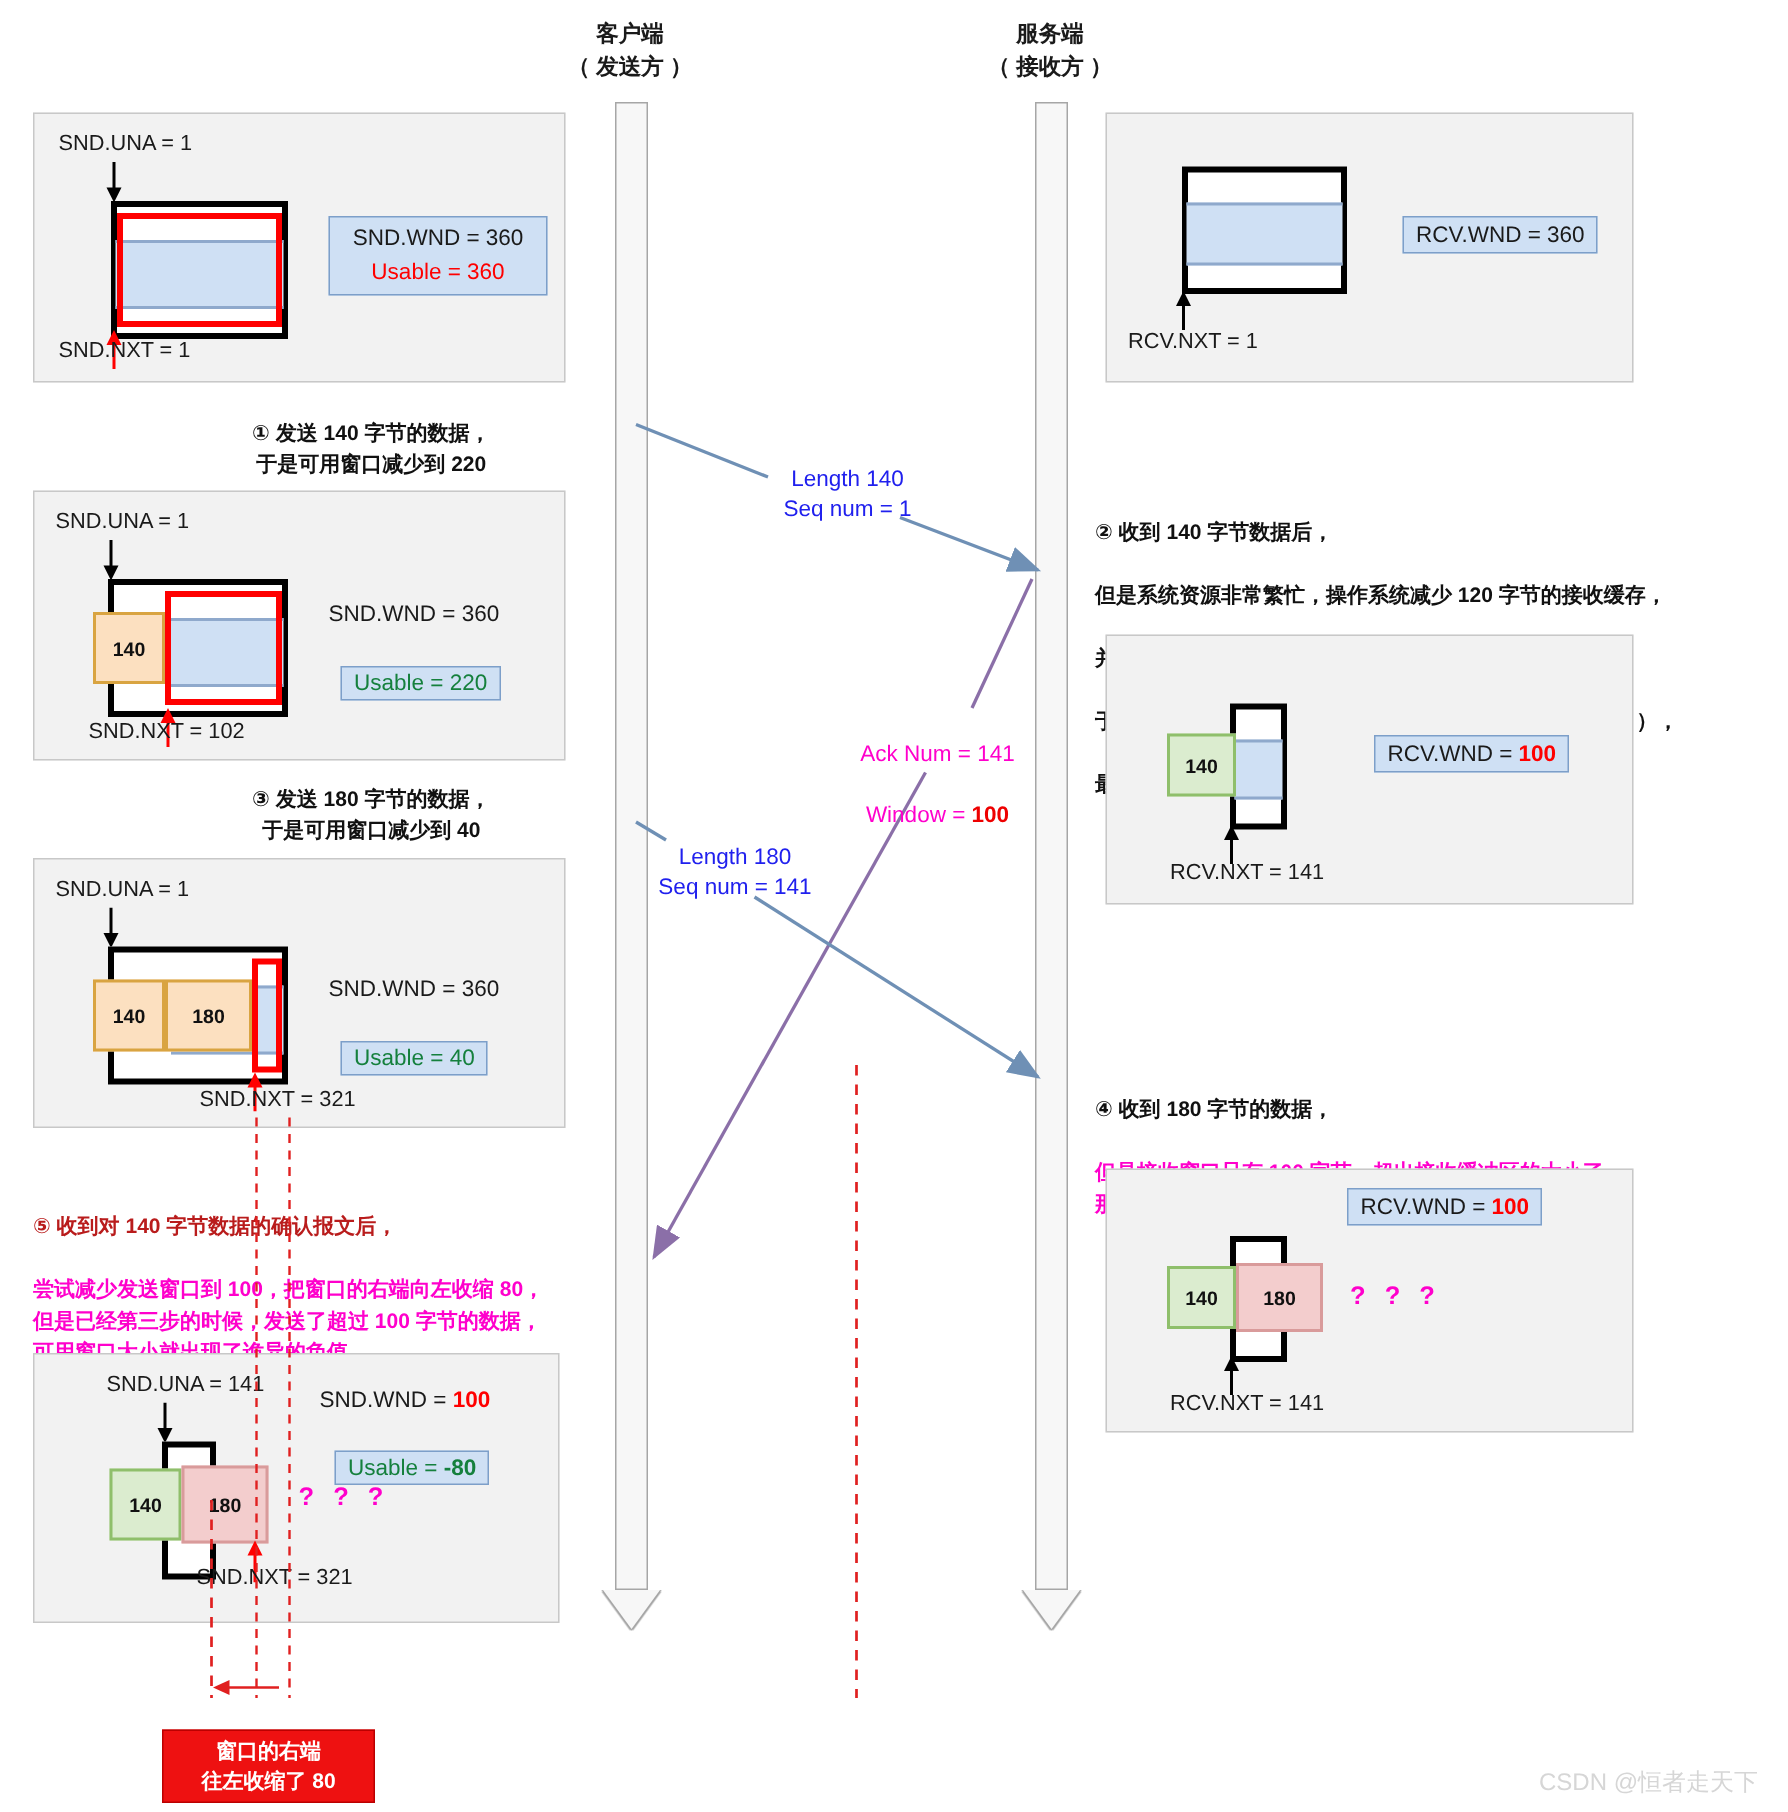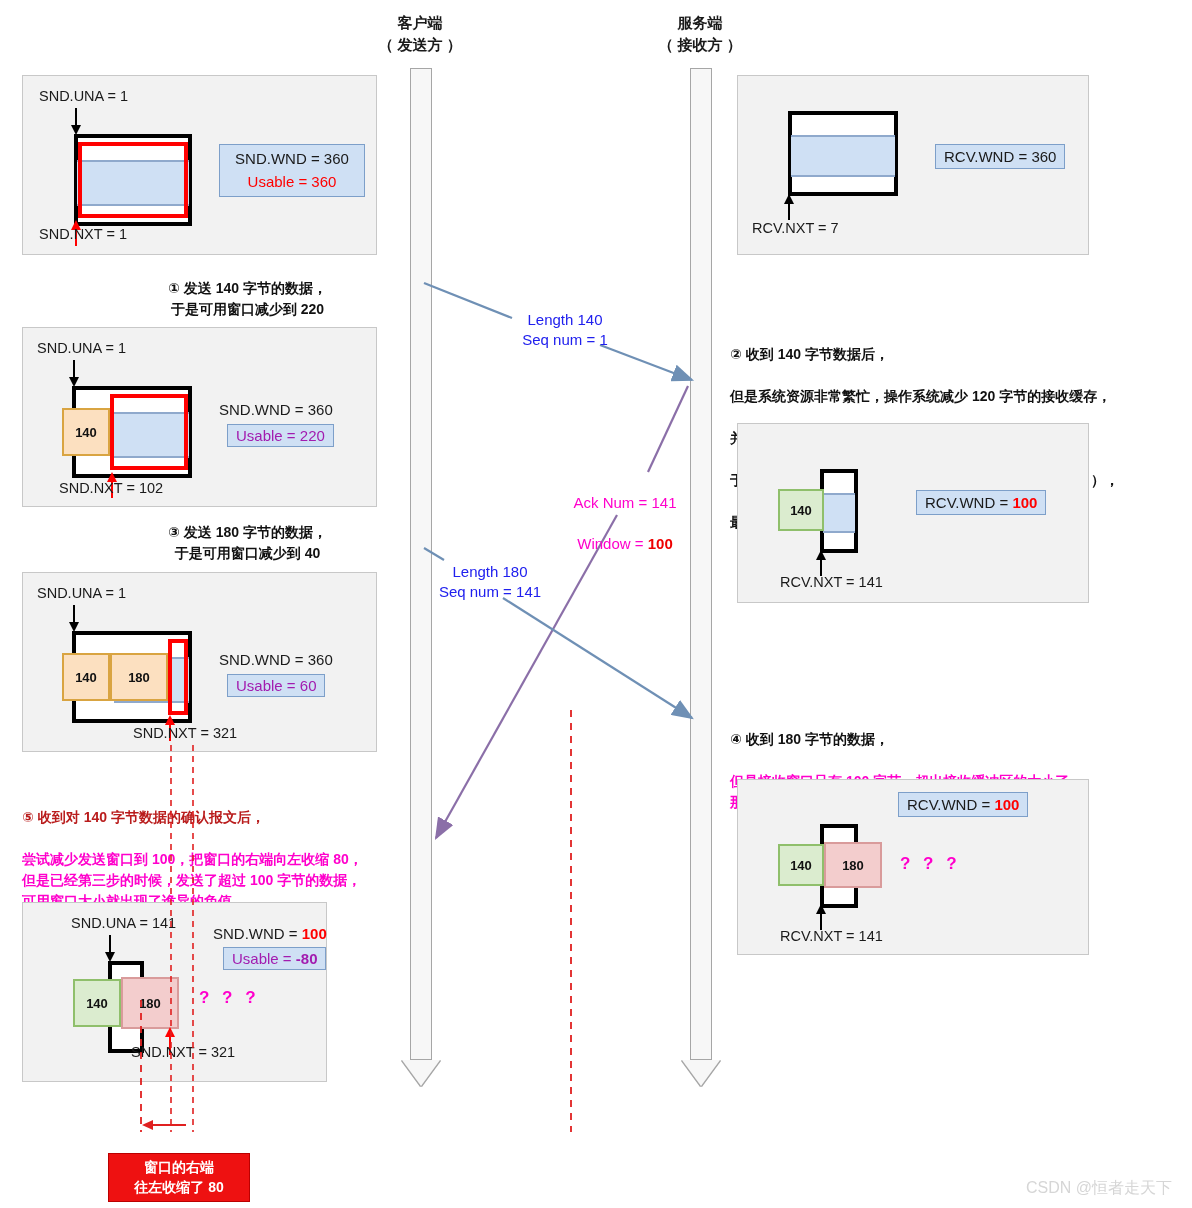--- a/index.html
+++ b/index.html
@@ -44,21 +44,21 @@
   
   .lbl{position:absolute;font-size:14.5px;color:#1a1a1a;white-space:nowrap;}
   .lbl-blue-box{
     position:absolute;background:#cfe0f4;border:1px solid #7d9fc9;
     padding:3px 8px;font-size:15px;color:#1a1a1a;white-space:nowrap;
   }
   .red{color:#ff0000;}
   .bold{font-weight:bold;}
   .usable-box{
     position:absolute;background:#cfe0f4;border:1px solid #7d9fc9;
-    padding:2px 8px;font-size:15px;color:#a21caf;white-space:nowrap;
+    padding:2px 8px;font-size:15px;color:#15803d;white-space:nowrap;margin-top:20px;
   }
   .plain-wnd{position:absolute;font-size:15px;color:#1a1a1a;white-space:nowrap;}
   .qmark{position:absolute;color:#ff00cc;font-weight:bold;font-size:17px;letter-spacing:4px;white-space:nowrap;}
   
   .cap{
     position:absolute;font-size:14px;font-weight:bold;color:#111;line-height:1.5;
     white-space:pre-line;
   }
   .cap.center{text-align:center;}
   .cap .mag{color:#ff00cc;}
@@ -161,31 +161,31 @@
   <div class="seg seg-orange" style="left:87px;top:80px;width:58px;height:48px;">
     <span>180</span>
   </div>
   <div class="redframe" style="left:145px;top:66px;width:20px;height:76px;"></div>
   <svg class="abs" style="left:140px;top:142px;" width="14" height="26" viewBox="0 0 14 26">
     <line x1="7" y1="26" x2="7" y2="8" stroke="#ff0000" stroke-width="2"></line>
     <polygon points="7,0 2,10 12,10" fill="#ff0000"></polygon>
   </svg>
   <div class="lbl" style="left:110px;top:152px;">SND.NXT = 321</div>
   <div class="plain-wnd" style="left:196px;top:78px;">SND.WND = 360</div>
-  <div class="usable-box" style="left:204px;top:101px;">Usable = 60</div>
+  <div class="usable-box" style="left:204px;top:101px;">Usable = 40</div>
 </div>
 
 <div class="cap" style="left:22px;top:786px;width:400px;">
   <div style="color:#b91c1c;">⑤  收到对 140 字节数据的确认报文后，</div>
   <div class="mag" style="white-space:pre-line;">尝试减少发送窗口到 100，把窗口的右端向左收缩 80，
 但是已经第三步的时候，发送了超过 100 字节的数据，
 可用窗口大小就出现了诡异的负值</div>
 </div>
 
-<div class="panel" style="left:22px;top:902px;width:305px;height:180px;text-align:center;">
+<div class="panel" style="left:22px;top:902px;width:351px;height:180px;text-align:center;">
   <div class="lbl" style="left:48px;top:12px;">SND.UNA = 141</div>
   <svg class="abs" style="left:80px;top:32px;" width="14" height="28" viewBox="0 0 14 28">
     <line x1="7" y1="0" x2="7" y2="20" stroke="#000" stroke-width="2"></line>
     <polygon points="7,27 2,17 12,17" fill="#000"></polygon>
   </svg>
   <div class="wbox" style="left:85px;top:58px;width:36px;height:92px;"></div>
   <div class="seg seg-green" style="left:50px;top:76px;width:48px;height:48px;">
     <span>140</span>
   </div>
   <div class="seg seg-red" style="left:98px;top:74px;width:58px;height:52px;">
@@ -206,21 +206,21 @@
 </div>
 
 <div class="panel" style="left:737px;top:75px;width:352px;height:180px;">
   <div class="wbox" style="left:50px;top:35px;width:110px;height:85px;">
     <div class="wfill" style="left:-1px;top:20px;right:-1px;height:42px;"></div>
   </div>
   <svg class="abs" style="left:44px;top:118px;" width="14" height="26" viewBox="0 0 14 26">
     <line x1="7" y1="26" x2="7" y2="8" stroke="#000" stroke-width="2"></line>
     <polygon points="7,0 2,10 12,10" fill="#000"></polygon>
   </svg>
-  <div class="lbl" style="left:14px;top:144px;">RCV.NXT = 7</div>
+  <div class="lbl" style="left:14px;top:144px;">RCV.NXT = 1</div>
   <div class="lbl-blue-box" style="left:197px;top:68px;">RCV.WND = 360</div>
 </div>
 
 <div class="cap" style="left:730px;top:323px;width:460px;">
   <div>② 收到 140 字节数据后，</div>
   <div>但是系统资源非常繁忙，操作系统减少 120 字节的接收缓存，</div>
   <div>并且应用层没有读取任何数据，140 字节留在了缓冲区，</div>
   <div>于是接收窗口大小从 360 收缩到了 <span class="red">100</span> （ 360 - 120 - 140 ），</div>
   <div>最后发送确认信息时，通告窗口大小。</div>
 </div>

